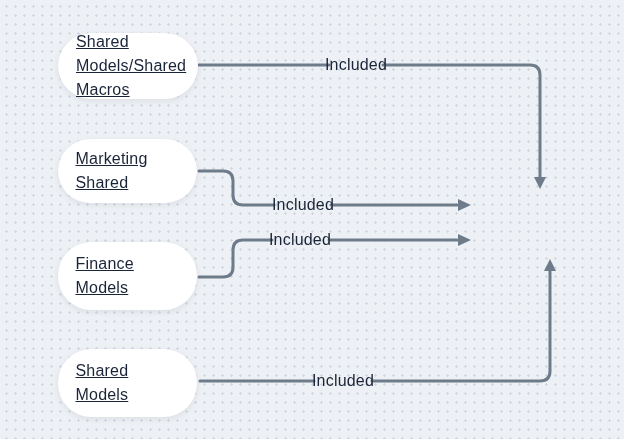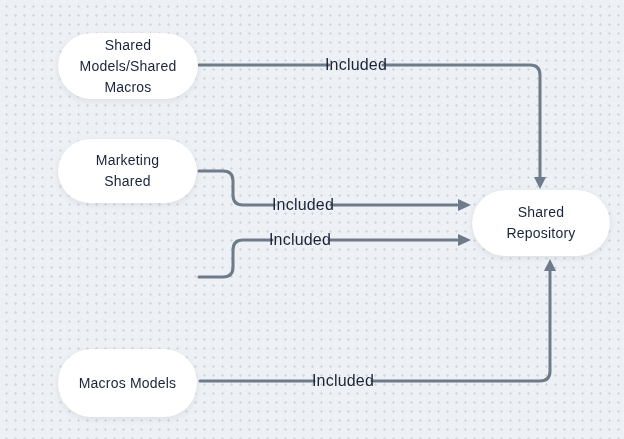--- a/index.html
+++ b/index.html
@@ -36,26 +36,26 @@
     stroke: none;
   }
   .node {
     position: absolute;
     background: var(--node-fill, #ffffff);
     border-radius: 33px;
     box-shadow: 0 2px 6px rgba(26, 38, 60, 0.08), 0 0 1px rgba(26, 38, 60, 0.06);
     display: flex;
     align-items: center;
     justify-content: center;
-    text-align: center;
     color: var(--node-text, #1a2438);
-    font-size: 14px;
+    font-size: 16px;
     font-weight: 500;
     letter-spacing: 0.2px;
     line-height: 1.5;
+    text-decoration: underline;
   }
   .node-label {
     display: block;
     max-width: 104px;
   }
   .edge-label {
     position: absolute;
     transform: translate(-50%, -50%);
     color: var(--node-text, #1a2438);
     font-size: 16px;
@@ -108,27 +108,27 @@
   </svg>
 
   <div class="node" id="node-shared-models">
     <span class="node-label">Shared Models/Shared Macros</span>
   </div>
 
   <div class="node" id="node-marketing">
     <span class="node-label">Marketing Shared</span>
   </div>
 
+  <div class="node" id="node-finance">
+    <span class="node-label">Finance Models</span>
+  </div>
 
   <div class="node" id="node-sales">
-    <span class="node-label">Macros Models</span>
+    <span class="node-label">Shared Models</span>
   </div>
 
-  <div class="node" id="node-repository">
-    <span class="node-label">Shared Repository</span>
-  </div>
 
   <div class="edge-label" id="edge-label-0">Included</div>
   <div class="edge-label" id="edge-label-1">Included</div>
   <div class="edge-label" id="edge-label-2">Included</div>
   <div class="edge-label" id="edge-label-3">Included</div>
 
 </div>
 
 </body></html>

